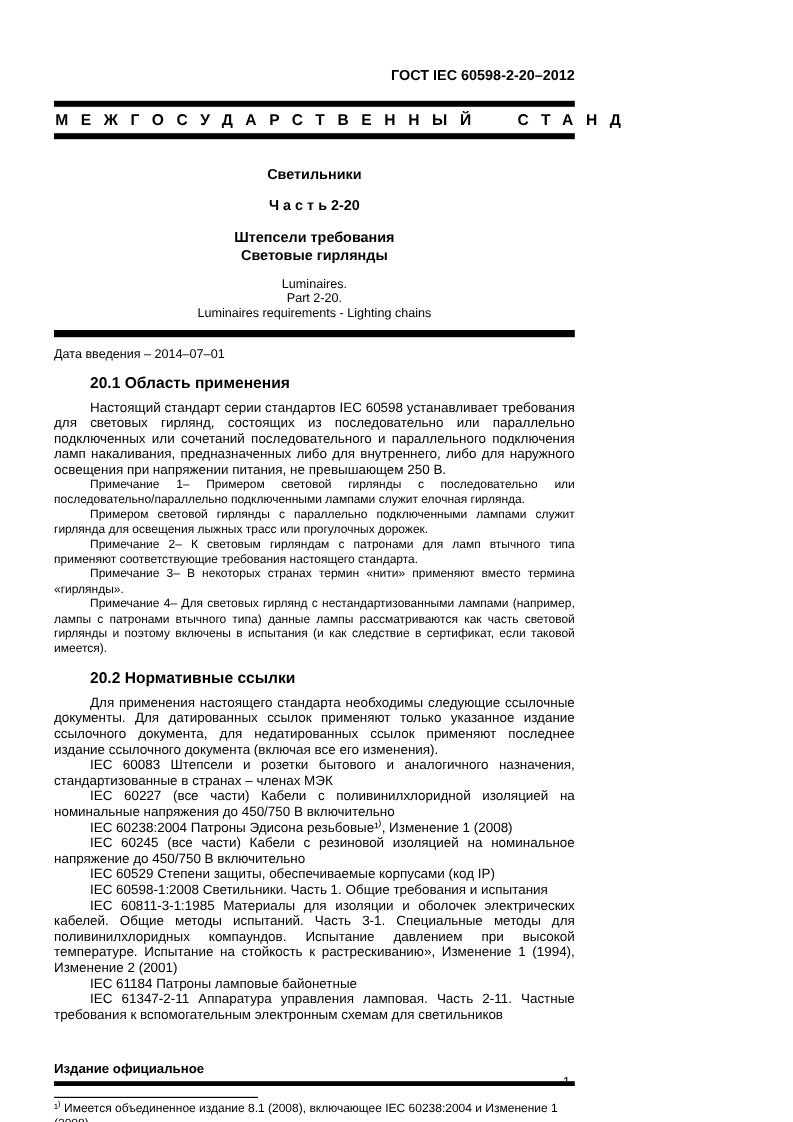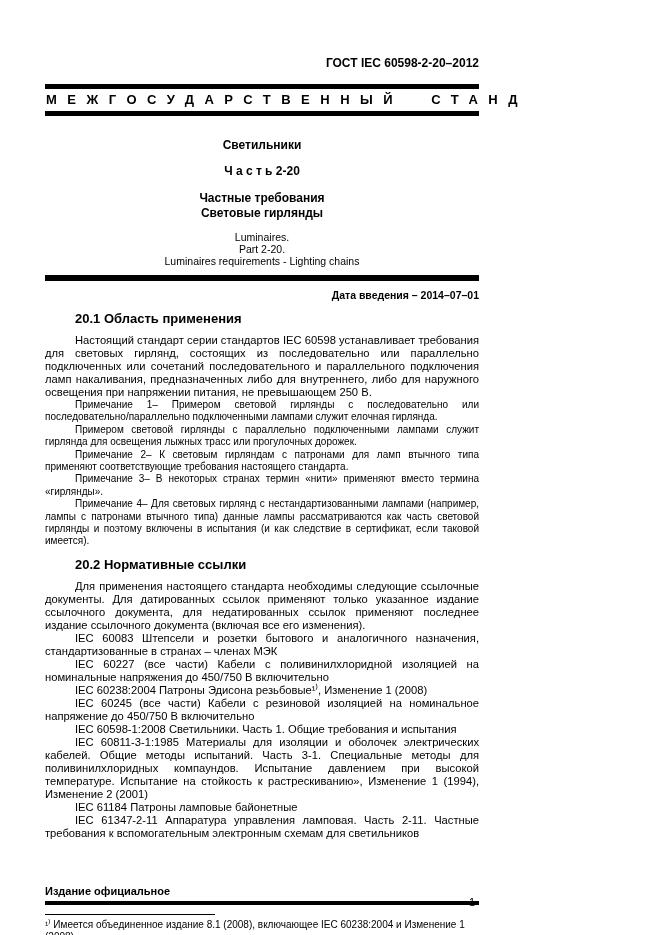--- a/index.html
+++ b/index.html
@@ -34,22 +34,21 @@
   .rule-b { height: 5px; }
   .title-block { text-align: center; margin-top: 22px; }
   .title-ru { font-weight: bold; font-size: 12px; line-height: 14px; }
   .t1 { margin-bottom: 12px; }
   .t2 { margin-bottom: 13px; }
   .t3 { margin-bottom: 1px; }
   .t4 { margin-bottom: 11px; }
   .title-en { font-size: 10.5px; line-height: 12px; }
   .rule-c { height: 6px; margin-top: 8px; }
   .date-line {
-    text-align: right;
-    font-weight: bold;
+    font-weight: normal;
     font-size: 10.5px;
     line-height: 13px;
     margin-top: 8px;
   }
   .sec-h {
     font-weight: bold;
     font-size: 13px;
     line-height: 15px;
     padding-left: 30px;
     margin: 9px 0 8px 0;
@@ -106,21 +105,21 @@
 
   <div class="doc-number">ГОСТ IEC 60598-2-20–2012</div>
 
   <div class="rule rule-a"></div>
   <div class="category">МЕЖГОСУДАРСТВЕННЫЙ СТАНДАРТ</div>
   <div class="rule rule-b"></div>
 
   <div class="title-block">
     <div class="title-ru t1">Светильники</div>
     <div class="title-ru t2">Ч а с т ь 2-20</div>
-    <div class="title-ru t3">Частные требования</div>
+    <div class="title-ru t3">Штепсели требования</div>
     <div class="title-ru t4">Световые гирлянды</div>
     <div class="title-en">Luminaires.</div>
     <div class="title-en">Part 2-20.</div>
     <div class="title-en">Luminaires requirements - Lighting chains</div>
   </div>
 
   <div class="rule rule-c"></div>
 
   <div class="date-line">Дата введения – 2014–07–01</div>
 
@@ -134,20 +133,21 @@
     <p class="note">Примечание 4– Для световых гирлянд с нестандартизованными лампами (например, лампы с патронами втычного типа) данные лампы рассматриваются как часть световой гирлянды и поэтому включены в испытания (и как следствие в сертификат, если таковой имеется).</p>
   </section>
 
   <section>
     <div class="sec-h">20.2 Нормативные ссылки</div>
     <p class="body">Для применения настоящего стандарта необходимы следующие ссылочные документы. Для датированных ссылок применяют только указанное издание ссылочного документа, для недатированных ссылок применяют последнее издание ссылочного документа (включая все его изменения).</p>
     <p class="ref">IEC 60083 Штепсели и розетки бытового и аналогичного назначения, стандартизованные в странах – членах МЭК</p>
     <p class="ref">IEC 60227 (все части) Кабели с поливинилхлоридной изоляцией на номинальные напряжения до 450/750 В включительно</p>
     <p class="ref">IEC 60238:2004 Патроны Эдисона резьбовые¹⁾, Изменение 1 (2008)</p>
     <p class="ref">IEC 60245 (все части) Кабели с резиновой изоляцией на номинальное напряжение до 450/750 В включительно</p>
+    <p class="ref">IEC 60529 Степени защиты, обеспечиваемые корпусами (код IP)</p>
     <p class="ref">IEC 60598-1:2008 Светильники. Часть 1. Общие требования и испытания</p>
     <p class="ref">IEC 60811-3-1:1985 Материалы для изоляции и оболочек электрических кабелей. Общие методы испытаний. Часть 3-1. Специальные методы для поливинилхлоридных компаундов. Испытание давлением при высокой температуре. Испытание на стойкость к растрескиванию», Изменение 1 (1994), Изменение 2 (2001)</p>
     <p class="ref">IEC 61184 Патроны ламповые байонетные</p>
     <p class="ref">IEC 61347-2-11 Аппаратура управления ламповая. Часть 2-11. Частные требования к вспомогательным электронным схемам для светильников</p>
   </section>
 
   <div class="footer">
     <div class="official">Издание официальное</div>
     <div class="fn-rule"></div>
     <div class="footnote">¹⁾ Имеется объединенное издание 8.1 (2008), включающее IEC 60238:2004 и Изменение 1 (2008).</div>

